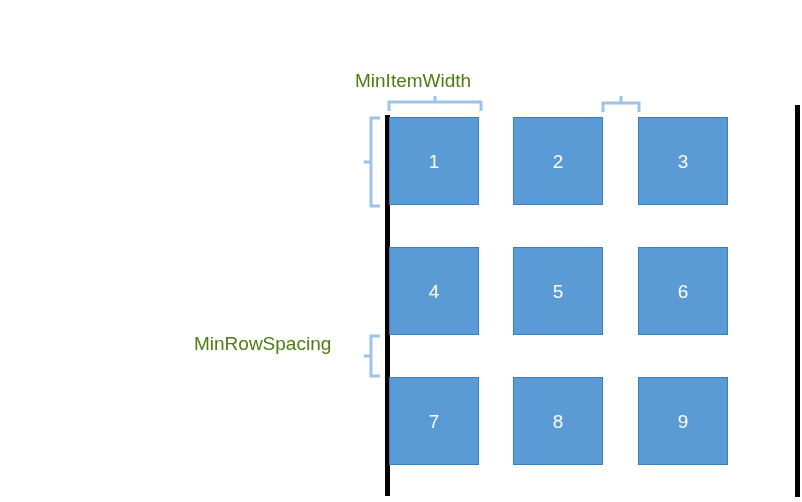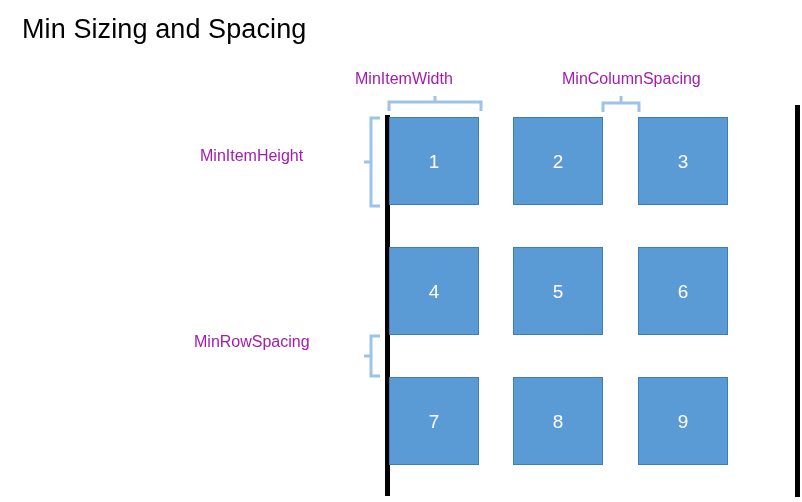--- a/index.html
+++ b/index.html
@@ -57,22 +57,22 @@
   .col-1 { left: 389px; }
   .col-2 { left: 513px; }
   .col-3 { left: 638px; }
   .row-1 { top: 117px; }
   .row-2 { top: 247px; }
   .row-3 { top: 377px; }
 
   
   .measure-label {
     position: absolute;
-    font-size: 16px;
-    color: #a21caf;
+    font-size: 19px;
+    color: #4d7c0f;
     white-space: nowrap;
   }
   #label-min-item-width     { left: 355px; top: 70px; }
   #label-min-column-spacing { left: 562px; top: 70px; }
   #label-min-item-height    { left: 200px; top: 147px; }
   #label-min-row-spacing    { left: 194px; top: 333px; }
 
   
   .brace {
     position: absolute;
@@ -81,40 +81,37 @@
   #brace-min-item-width     { left: 387px; top: 98px; }
   #brace-min-column-spacing { left: 601px; top: 98px; }
   #brace-min-item-height    { left: 366px; top: 116px; }
   #brace-min-row-spacing    { left: 366px; top: 334px; }
 </style>
 </head>
 <body>
 
 <div id="slide">
 
-  <div id="slide-title">Min Sizing and Spacing</div>
 
   <div class="boundary-line" id="left-boundary"></div>
   <div class="boundary-line" id="right-boundary"></div>
 
   <div class="measure-label" id="label-min-item-width">MinItemWidth</div>
   <div class="brace" id="brace-min-item-width">
     <svg width="96" height="16" viewBox="0 0 96 16">
       <path d="M2 13 L2 4 L94 4 L94 13 M48 4 L48 -2" fill="none" stroke="#9DC3E6" stroke-width="3"></path>
     </svg>
   </div>
 
-  <div class="measure-label" id="label-min-column-spacing">MinColumnSpacing</div>
   <div class="brace" id="brace-min-column-spacing">
     <svg width="42" height="16" viewBox="0 0 42 16">
       <path d="M2 14 L2 5 L38 5 L38 14 M20 5 L20 -2" fill="none" stroke="#9DC3E6" stroke-width="3"></path>
     </svg>
   </div>
 
-  <div class="measure-label" id="label-min-item-height">MinItemHeight</div>
   <div class="brace" id="brace-min-item-height">
     <svg width="20" height="94" viewBox="0 0 20 94">
       <path d="M14 2 L5 2 L5 90 L14 90 M5 46 L-2 46" fill="none" stroke="#9DC3E6" stroke-width="3"></path>
     </svg>
   </div>
 
   <div class="measure-label" id="label-min-row-spacing">MinRowSpacing</div>
   <div class="brace" id="brace-min-row-spacing">
     <svg width="20" height="46" viewBox="0 0 20 46">
       <path d="M14 2 L5 2 L5 42 L14 42 M5 22 L-2 22" fill="none" stroke="#9DC3E6" stroke-width="3"></path>

